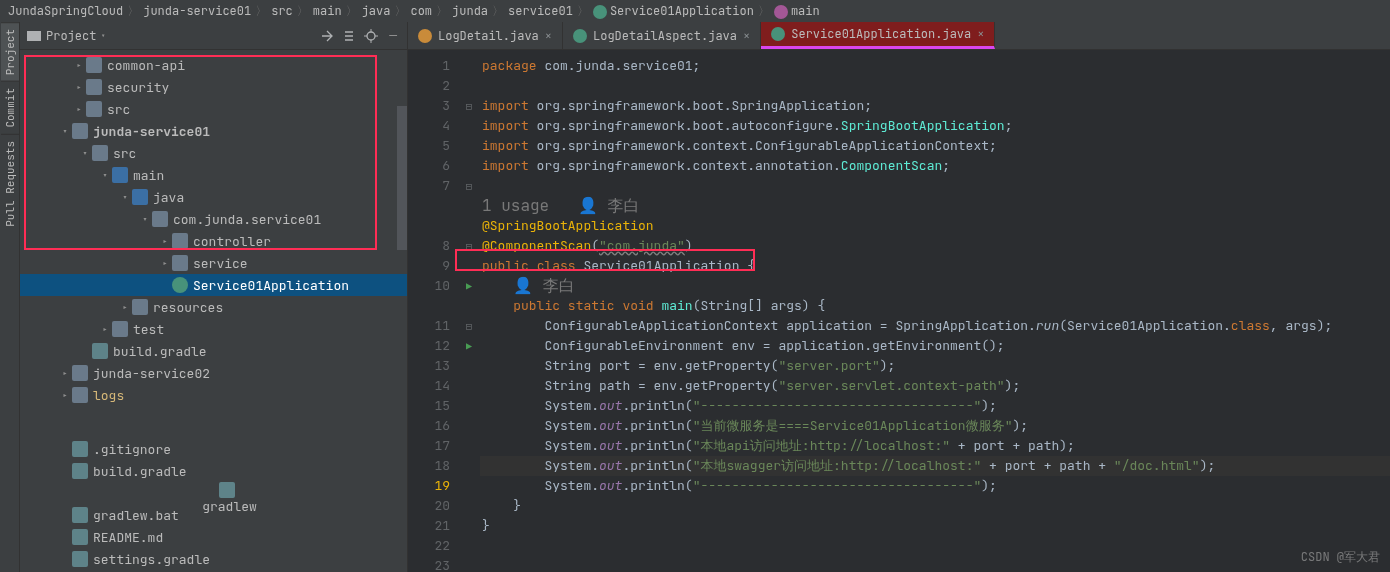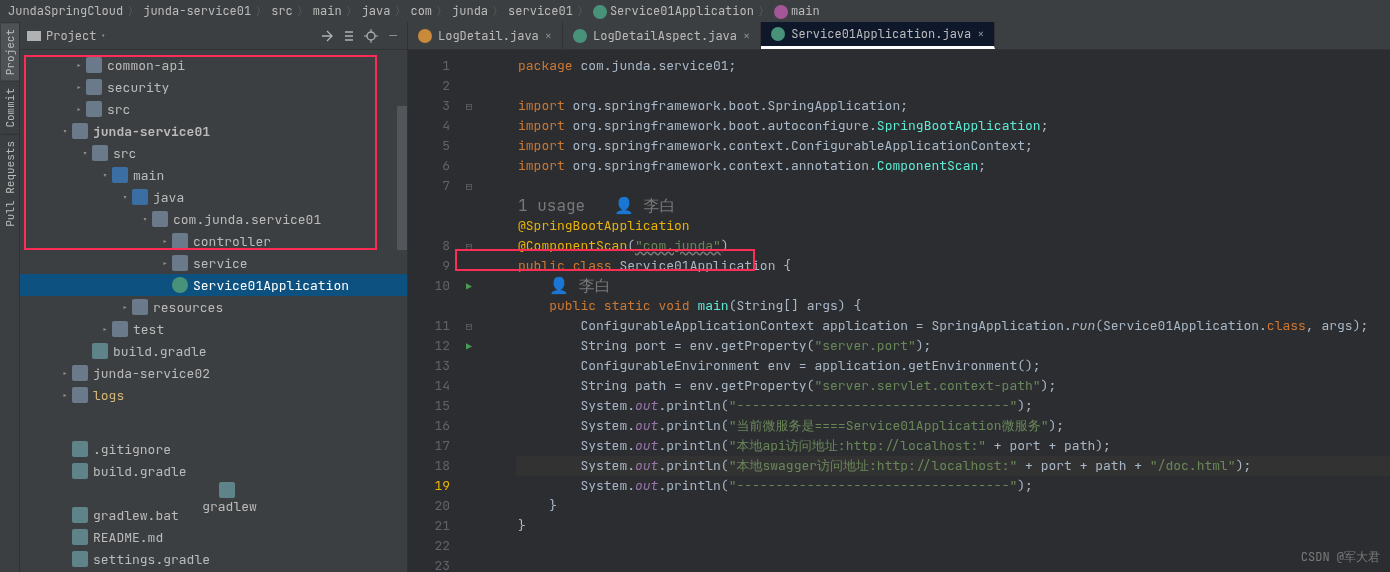--- a/index.html
+++ b/index.html
@@ -27,32 +27,32 @@
   .folder-icon { background:#6a7a8a; border-radius:2px; }
   .folder-blue { background:#3b6fa4; border-radius:2px; }
   .pkg-icon { background:#6a7a8a; border-radius:2px; position:relative; }
   .file-gradle { background:#5e8389; border-radius:2px; }
   .class-icon { background:#48927a; border-radius:50%; }
   .yellow { color:#d5b778; }
   .redbox1 { position:absolute; border:2px solid #ff2d55; pointer-events:none; left:24px; top:55px; width:353px; height:195px; z-index:5;}
   .editor-area { flex:1; display:flex; flex-direction:column; background:#2b2d30; }
   .tabs { display:flex; height:28px; background:#3c3f41; border-bottom:1px solid #323232; align-items:stretch; }
   .tab { display:flex; align-items:center; padding:0 10px; gap:6px; color:#bbbbbb; font-size:12px; cursor:pointer; border-right:1px solid #323232; }
-  .tab.active { background:#0f172a; border-bottom:3px solid #ffffff; }
+  .tab.active { background:#7f1d1d; border-bottom:3px solid #d946ef; }
   .tab-icon { width:14px; height:14px; border-radius:50%; }
   .tab-orange { background:#c98b3a; }
   .tab-green { background:#48927a; }
   .tab-close { color:#8a8f92; font-size:12px; }
   .editor { flex:1; display:flex; overflow:hidden; }
   .lnums { width:50px; text-align:right; padding:6px 8px 6px 0; color:#606366; font-size:13px; line-height:20px; background:#2b2d30; user-select:none; }
   .lnums .hl-line { color:#eab308; }
   .fold-marks { width:22px; padding-top:6px; line-height:20px; font-size:11px; color:#606366; text-align:center;}
   .fold-marks .m { height:20px; }
   .code { flex:1; padding:6px 0; font-size:13px; line-height:20px; position:relative; }
-  .code-line { height:20px; white-space:pre; padding-left:2px;margin-left:36px; }
+  .code-line { height:20px; white-space:pre; padding-left:2px; }
   .code-line.hl { background:#323232; }
   .kw { color:#cc7832; }
   .str { color:#6a8759; }
   .anno { color:#eab308; }
   .fn { color:#5eead4; }
   .ital { font-style:italic; color:#9876aa; }
   .hint { color:#787878; font-size:16px; font-style:normal; }
   .wavy { text-decoration: underline wavy #808080; }
   .under { }
   .run-mark { color:#499c54; font-size:10px; }
@@ -314,22 +314,22 @@
           <div class="code-line"><span class="kw">import</span> org.springframework.context.ConfigurableApplicationContext;</div>
           <div class="code-line"><span class="kw">import</span> org.springframework.context.annotation.<span class="fn">ComponentScan</span>;</div>
           <div class="code-line">&nbsp;</div>
           <div class="code-line"><span class="hint">1 usage   👤 李白</span></div>
           <div class="code-line"><span class="anno">@SpringBootApplication</span></div>
           <div class="code-line"><span class="anno">@ComponentScan</span>(<span class="str wavy">"com.junda"</span>)</div>
           <div class="code-line"><span class="kw">public</span> <span class="kw">class</span> Service01Application {</div>
           <div class="code-line">    <span class="hint">👤 李白</span></div>
           <div class="code-line">    <span class="kw">public</span> <span class="kw">static</span> <span class="kw">void</span> <span class="fn">main</span>(String[] args) {</div>
           <div class="code-line">        ConfigurableApplicationContext application = SpringApplication.<span style="font-style:italic">run</span>(Service01Application.<span class="kw">class</span>, args);</div>
+          <div class="code-line">        ConfigurableEnvironment env = application.getEnvironment();</div>
           <div class="code-line">        String port = env.getProperty(<span class="str">"server.port"</span>);</div>
-          <div class="code-line">        ConfigurableEnvironment env = application.getEnvironment();</div>
           <div class="code-line">        String path = env.getProperty(<span class="str">"server.servlet.context-path"</span>);</div>
           <div class="code-line">        System.<span class="ital">out</span>.println(<span class="str">"-----------------------------------"</span>);</div>
           <div class="code-line">        System.<span class="ital">out</span>.println(<span class="str">"当前微服务是====Service01Application微服务"</span>);</div>
           <div class="code-line">        System.<span class="ital">out</span>.println(<span class="str">"本地api访问地址:<span class="under">http://localhost:</span>"</span> + port + path);</div>
           <div class="code-line hl">        System.<span class="ital">out</span>.println(<span class="str">"本地swagger访问地址:<span class="under">http://localhost:</span>"</span> + port + path + <span class="str">"/doc.html"</span>);</div>
           <div class="code-line">        System.<span class="ital">out</span>.println(<span class="str">"-----------------------------------"</span>);</div>
           <div class="code-line">    }</div>
           <div class="code-line">}</div>
           <div class="code-line">&nbsp;</div>
         </div>

